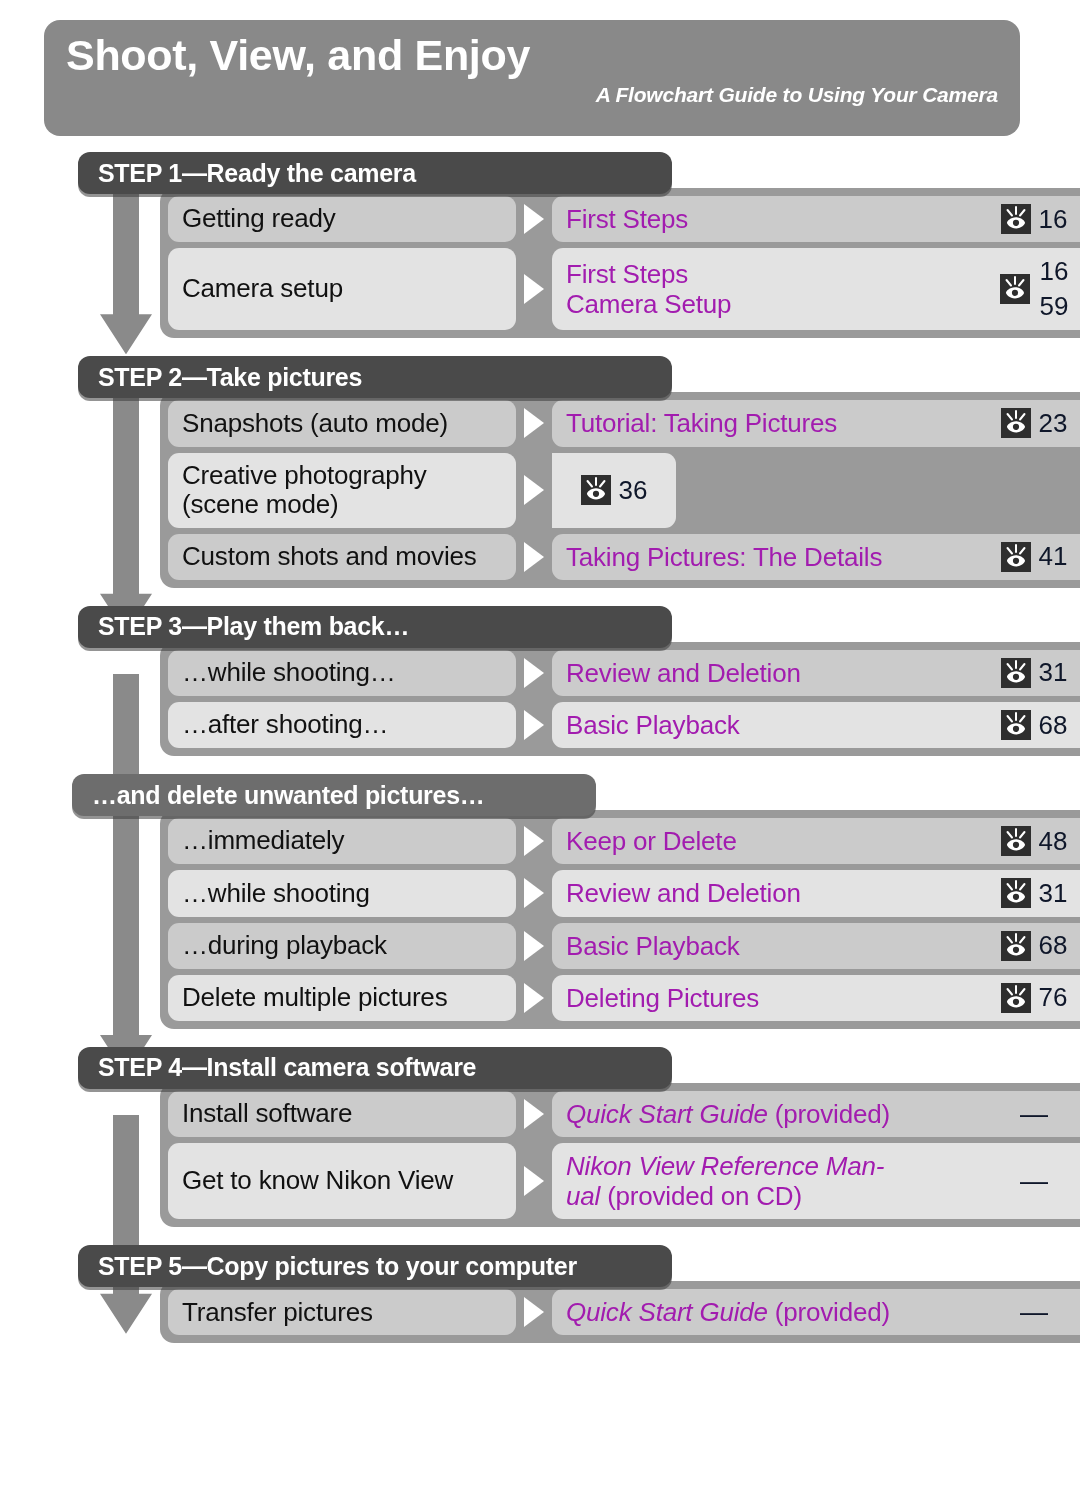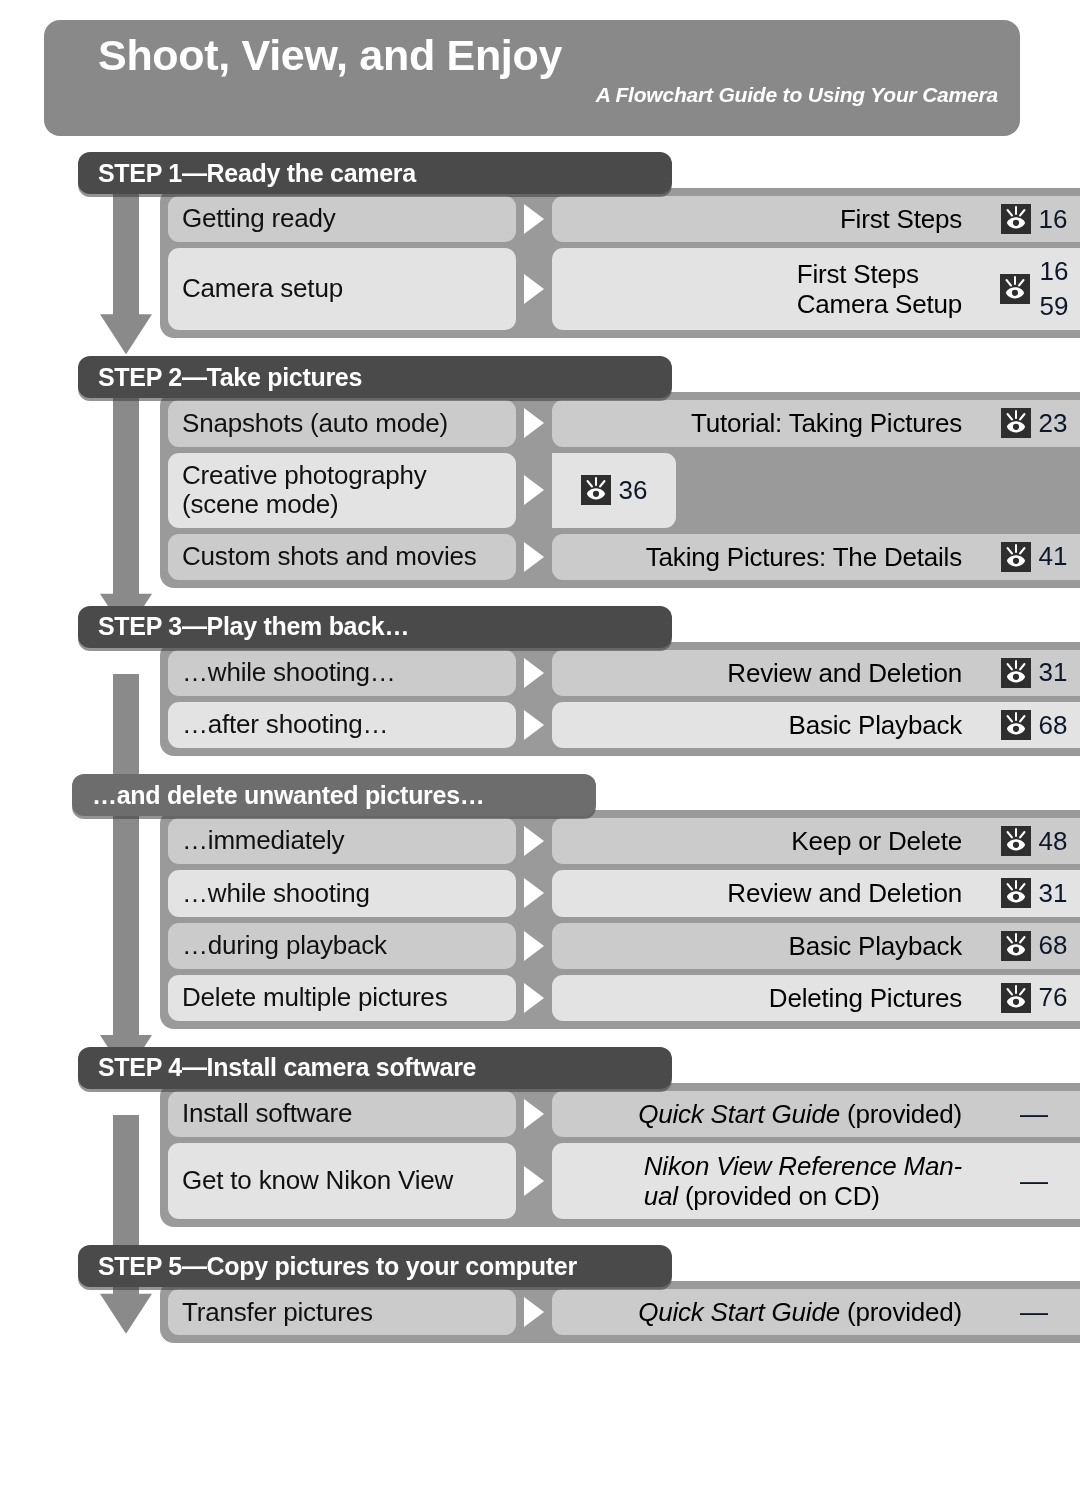--- a/index.html
+++ b/index.html
@@ -22,21 +22,21 @@
 
   
   .title-banner {
     position: absolute;
     left: 44px;
     top: 20px;
     width: 976px;
     height: 116px;
     background: #898989;
     border-radius: 16px;
-    padding: 10px 22px 12px 54px;
+    padding: 10px 22px 12px 22px;
   }
   .title-main {
     font-size: 43px;
     font-weight: bold;
     color: #ffffff;
     letter-spacing: -0.3px;
     line-height: 1.18;
     white-space: nowrap;
   }
   .title-sub {
@@ -133,24 +133,23 @@
   }
 
   
   .cell-ref {
     flex: 1 1 auto;
     border-radius: 11px 0 0 11px;
     display: flex;
     align-items: center;
     padding: 8px 10px 8px 14px;
     font-size: 26px;
-    color: #000000;
+    color: #a21caf;
     line-height: 1.16;
     letter-spacing: -0.2px;
-    justify-content: flex-end;
   }
   .cell-ref .ital { font-style: italic; }
 
   
   .cell-page {
     flex: 0 0 124px;
     border-radius: 0 11px 11px 0;
     display: flex;
     align-items: center;
     justify-content: center;

